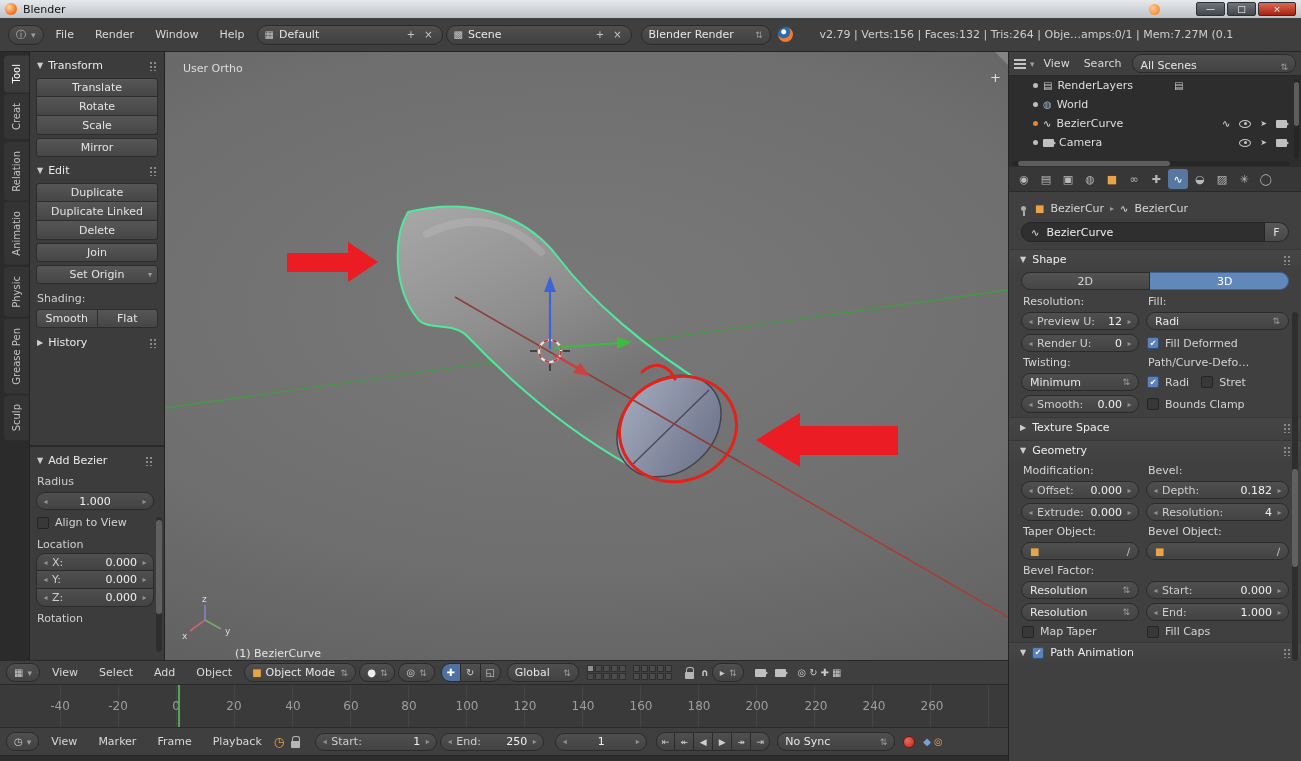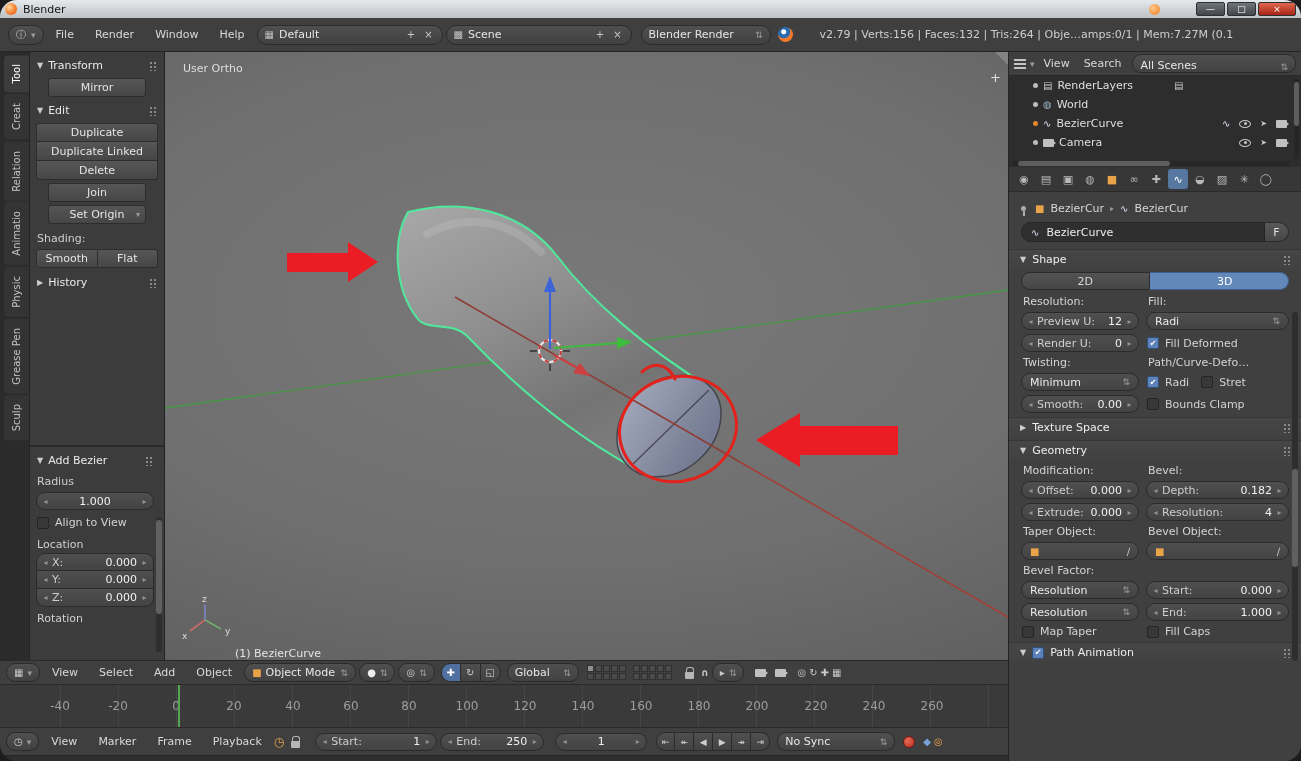--- a/index.html
+++ b/index.html
@@ -1,17 +1,17 @@
 <!DOCTYPE html>
 <html><head>
 <meta charset="utf-8">
 <style>
 *{margin:0;padding:0;box-sizing:border-box;}
 body{background:#1c1c1c;}
-.screen{position:relative;width:1301px;height:761px;background:#3f3f3f;font-family:"DejaVu Sans",sans-serif;font-size:11px;color:#d8d8d8;overflow:hidden;border-radius:17px;}
+.screen{position:relative;width:1301px;height:761px;background:#3f3f3f;font-family:"DejaVu Sans",sans-serif;font-size:11px;color:#d8d8d8;overflow:hidden;}
 
 
 .titlebar{position:absolute;left:0;top:0;width:100%;height:18px;background:linear-gradient(#e6e9ec,#bdc2c7);display:flex;align-items:center;padding:0 5px;}
 .tb-icon{width:12px;height:12px;border-radius:50%;background:radial-gradient(circle at 35% 35%,#ffd9a0,#f5792a 60%,#c55a12);margin-right:6px;flex:none;}
 .tb-title{font-size:11px;color:#151515;}
 .tb-spacer{flex:1;}
 .tray-dot{width:11px;height:11px;border-radius:50%;background:radial-gradient(circle at 35% 35%,#ffc88a,#ef7c1e);margin-right:34px;flex:none;}
 .winbtn{width:29px;height:14px;display:flex;align-items:center;justify-content:center;font-size:9px;color:#fff;background:linear-gradient(#70757b,#43474c);border:1px solid #2c2f33;margin-left:2px;border-radius:2px;}
 .winbtn.close{background:linear-gradient(#e0684f,#a52414);width:38px;}
 
@@ -31,21 +31,21 @@
 .vtab{writing-mode:vertical-rl;transform:rotate(180deg);background:#343434;color:#c4c4c4;padding:9px 0;width:25px;text-align:center;border-radius:0 4px 4px 0;font-size:10px;display:flex;align-items:center;justify-content:center;}
 .vtab.active{background:#3c3c3c;color:#fff;}
 
 
 .toolshelf{position:absolute;left:30px;top:52px;width:135px;height:608px;background:#3c3c3c;border-right:1px solid #222;}
 .shelf-upper{position:absolute;left:0;right:0;top:0;height:391px;padding:3px 6px;overflow:hidden;}
 .shelf-lower{position:absolute;left:0;right:0;bottom:0;height:215px;border-top:2px solid #2a2a2a;padding:3px 10px 3px 6px;overflow:hidden;}
 .shead{display:flex;align-items:center;gap:5px;padding:4px 1px 3px;color:#eaeaea;}
 .tri{font-size:8px;color:#cdcdcd;}
 .dots{width:9px;height:11px;background-image:radial-gradient(#8a8a8a 1px,transparent 1.2px);background-size:4px 4px;background-position:1px 1px;margin-left:auto;flex:none;}
-.btn{height:19px;background:linear-gradient(#565656,#464646);border:1px solid #2d2d2d;border-radius:3px;display:flex;align-items:center;justify-content:center;color:#e4e4e4;margin:3px 12px;position:relative;}
+.btn{height:19px;background:linear-gradient(#565656,#464646);border:1px solid #2d2d2d;border-radius:3px;display:flex;align-items:center;justify-content:center;color:#e4e4e4;margin:3px 0;position:relative;}
 .btn .dd{position:absolute;right:5px;font-size:8px;color:#9d9d9d;}
 .btngroup{margin:3px 0;}
 .btngroup .btn{margin:0;border-radius:0;border-top-width:0;}
 .btngroup .btn:first-child{border-radius:3px 3px 0 0;border-top-width:1px;}
 .btngroup .btn:last-child{border-radius:0 0 3px 3px;}
 .btnrow{display:flex;margin:2px 0 4px;}
 .btnrow .btn{flex:1;margin:0;border-radius:3px 0 0 3px;}
 .btnrow .btn+.btn{border-left:none;border-radius:0 3px 3px 0;}
 .slabel{padding:5px 1px 2px;color:#cfcfcf;}
 .numfield{height:18px;background:linear-gradient(#4f4f4f,#434343);border:1px solid #2b2b2b;border-radius:9px;display:flex;align-items:center;padding:0 4px;margin:2px 0;}
@@ -212,20 +212,25 @@
     <div class="vtab">Grease Pen</div>
     <div class="vtab">Sculp</div>
   </div>
 
   <div class="toolshelf">
     <div class="shelf-upper">
       <div class="shead">
         <span class="tri">▼</span>
         <span>Transform</span>
         <span class="dots"></span>
+      </div>
+      <div class="btngroup">
+        <div class="btn">Translate</div>
+        <div class="btn">Rotate</div>
+        <div class="btn">Scale</div>
       </div>
       <div class="btn">Mirror</div>
       <div class="shead">
         <span class="tri">▼</span>
         <span>Edit</span>
         <span class="dots"></span>
       </div>
       <div class="btngroup">
         <div class="btn">Duplicate</div>
         <div class="btn">Duplicate Linked</div>

